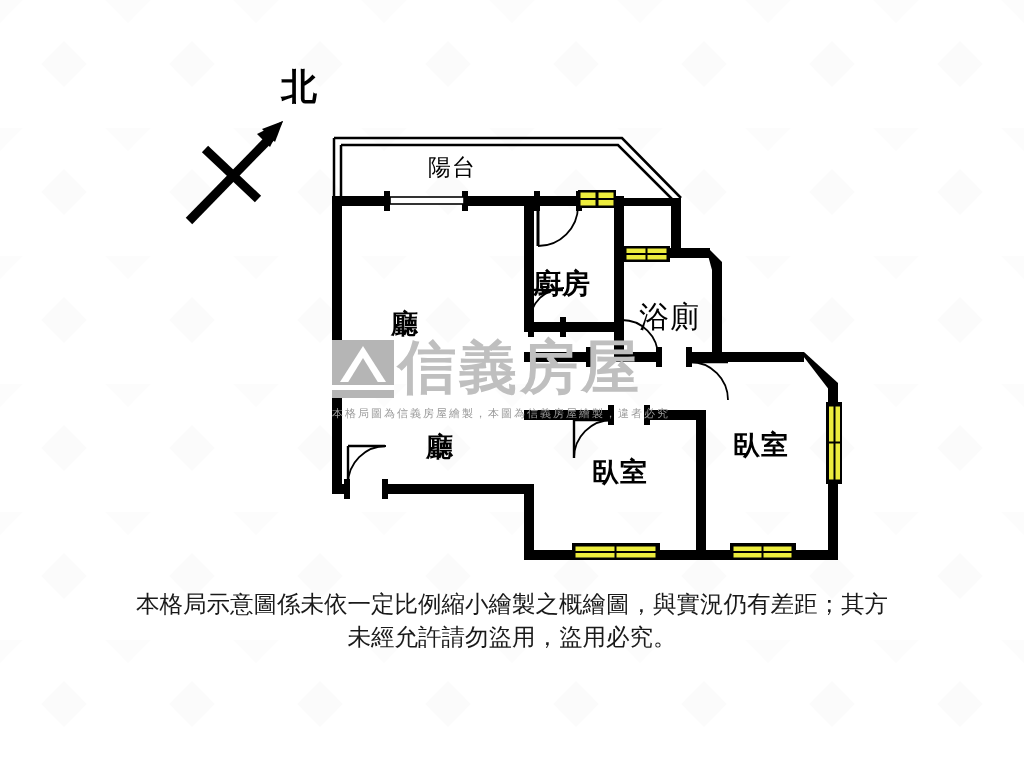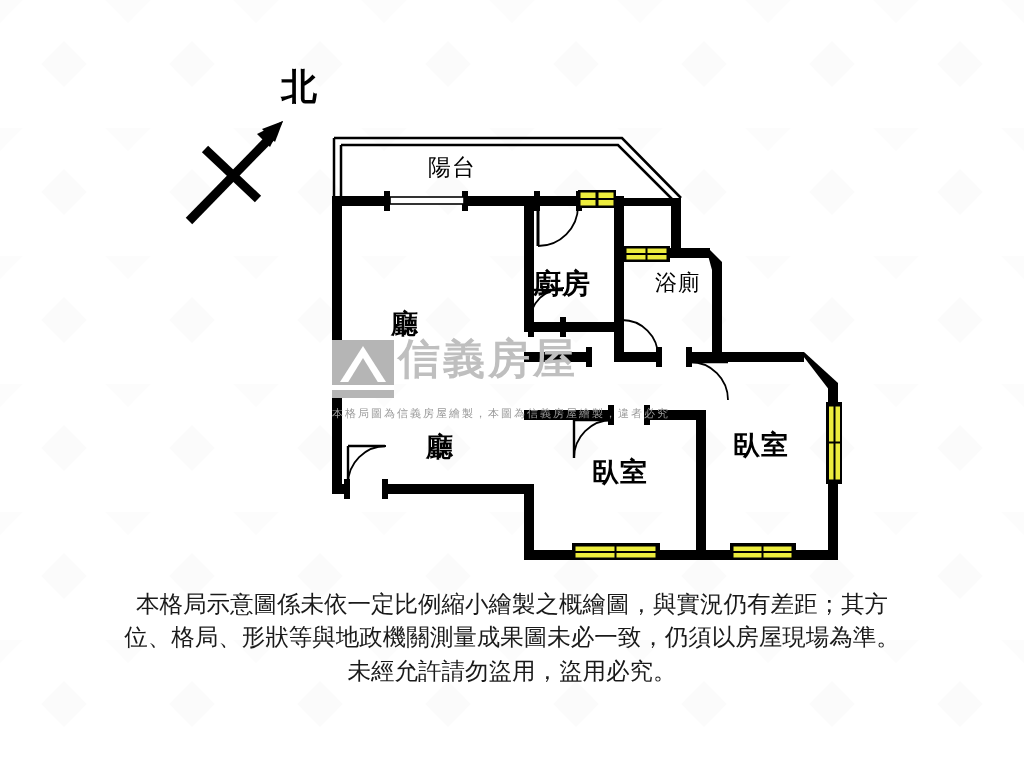--- a/index.html
+++ b/index.html
@@ -36,21 +36,21 @@
     position: absolute;
     font-family: "DejaVu Serif", "Liberation Serif", serif;
     font-weight: bold;
     color: #000000;
     white-space: nowrap;
     line-height: 1;
     letter-spacing: 1px;
   }
   .room-label.lbl-balcony { font-size: 23px; left: 428px; top: 156px; font-weight: normal;}
   .room-label.lbl-kitchen { font-size: 28px; left: 533px; top: 270px; font-family: Liberation Serif, serif; }
-  .room-label.lbl-bath    { font-size: 22px; left: 639px; top: 272px; font-weight: normal; margin-left: 16px;}
+  .room-label.lbl-bath    { font-size: 30px; left: 639px; top: 302px; font-weight: normal;}
   .room-label.lbl-living1 { font-size: 27px; left: 391px; top: 310px; }
   .room-label.lbl-living2 { font-size: 27px; left: 426px; top: 433px; }
   .room-label.lbl-bed1    { font-size: 27px; left: 592px; top: 458px; }
   .room-label.lbl-bed2    { font-size: 27px; left: 733px; top: 431px; }
 
   
   .north-char {
     position: absolute;
     left: 281px;
     top: 68px;
@@ -67,21 +67,21 @@
     left: 330px;
     top: 336px;
     width: 380px;
     height: 100px;
     pointer-events: none;
   }
   .wm-brand {
     position: absolute;
     left: 68px;
     top: 2px;
-    font-size: 42px;
+    font-size: 58px;
     font-weight: bold;
     color: #bfbfbf;
     letter-spacing: 3px;
     line-height: 1;
     font-family: "DejaVu Sans", "Liberation Sans", sans-serif;
     white-space: nowrap;
   }
   .wm-logo {
     position: absolute;
     left: 2px;
@@ -381,15 +381,14 @@
   <div class="room-label lbl-bath">浴廁</div>
   <div class="room-label lbl-living1">廳</div>
   <div class="room-label lbl-living2">廳</div>
   <div class="room-label lbl-bed1">臥室</div>
   <div class="room-label lbl-bed2">臥室</div>
 
 </div>
 
 <div id="disclaimer">
   <span class="dl">本格局示意圖係未依一定比例縮小繪製之概繪圖，與實況仍有差距；其方</span>
-  <span class="dl">位、格局、形狀等與地政機關測量成果圖未必一致，仍須以房屋現場為準。</span>
   <span class="dl">未經允許請勿盜用，盜用必究。</span>
 </div>
 
 </body></html>

